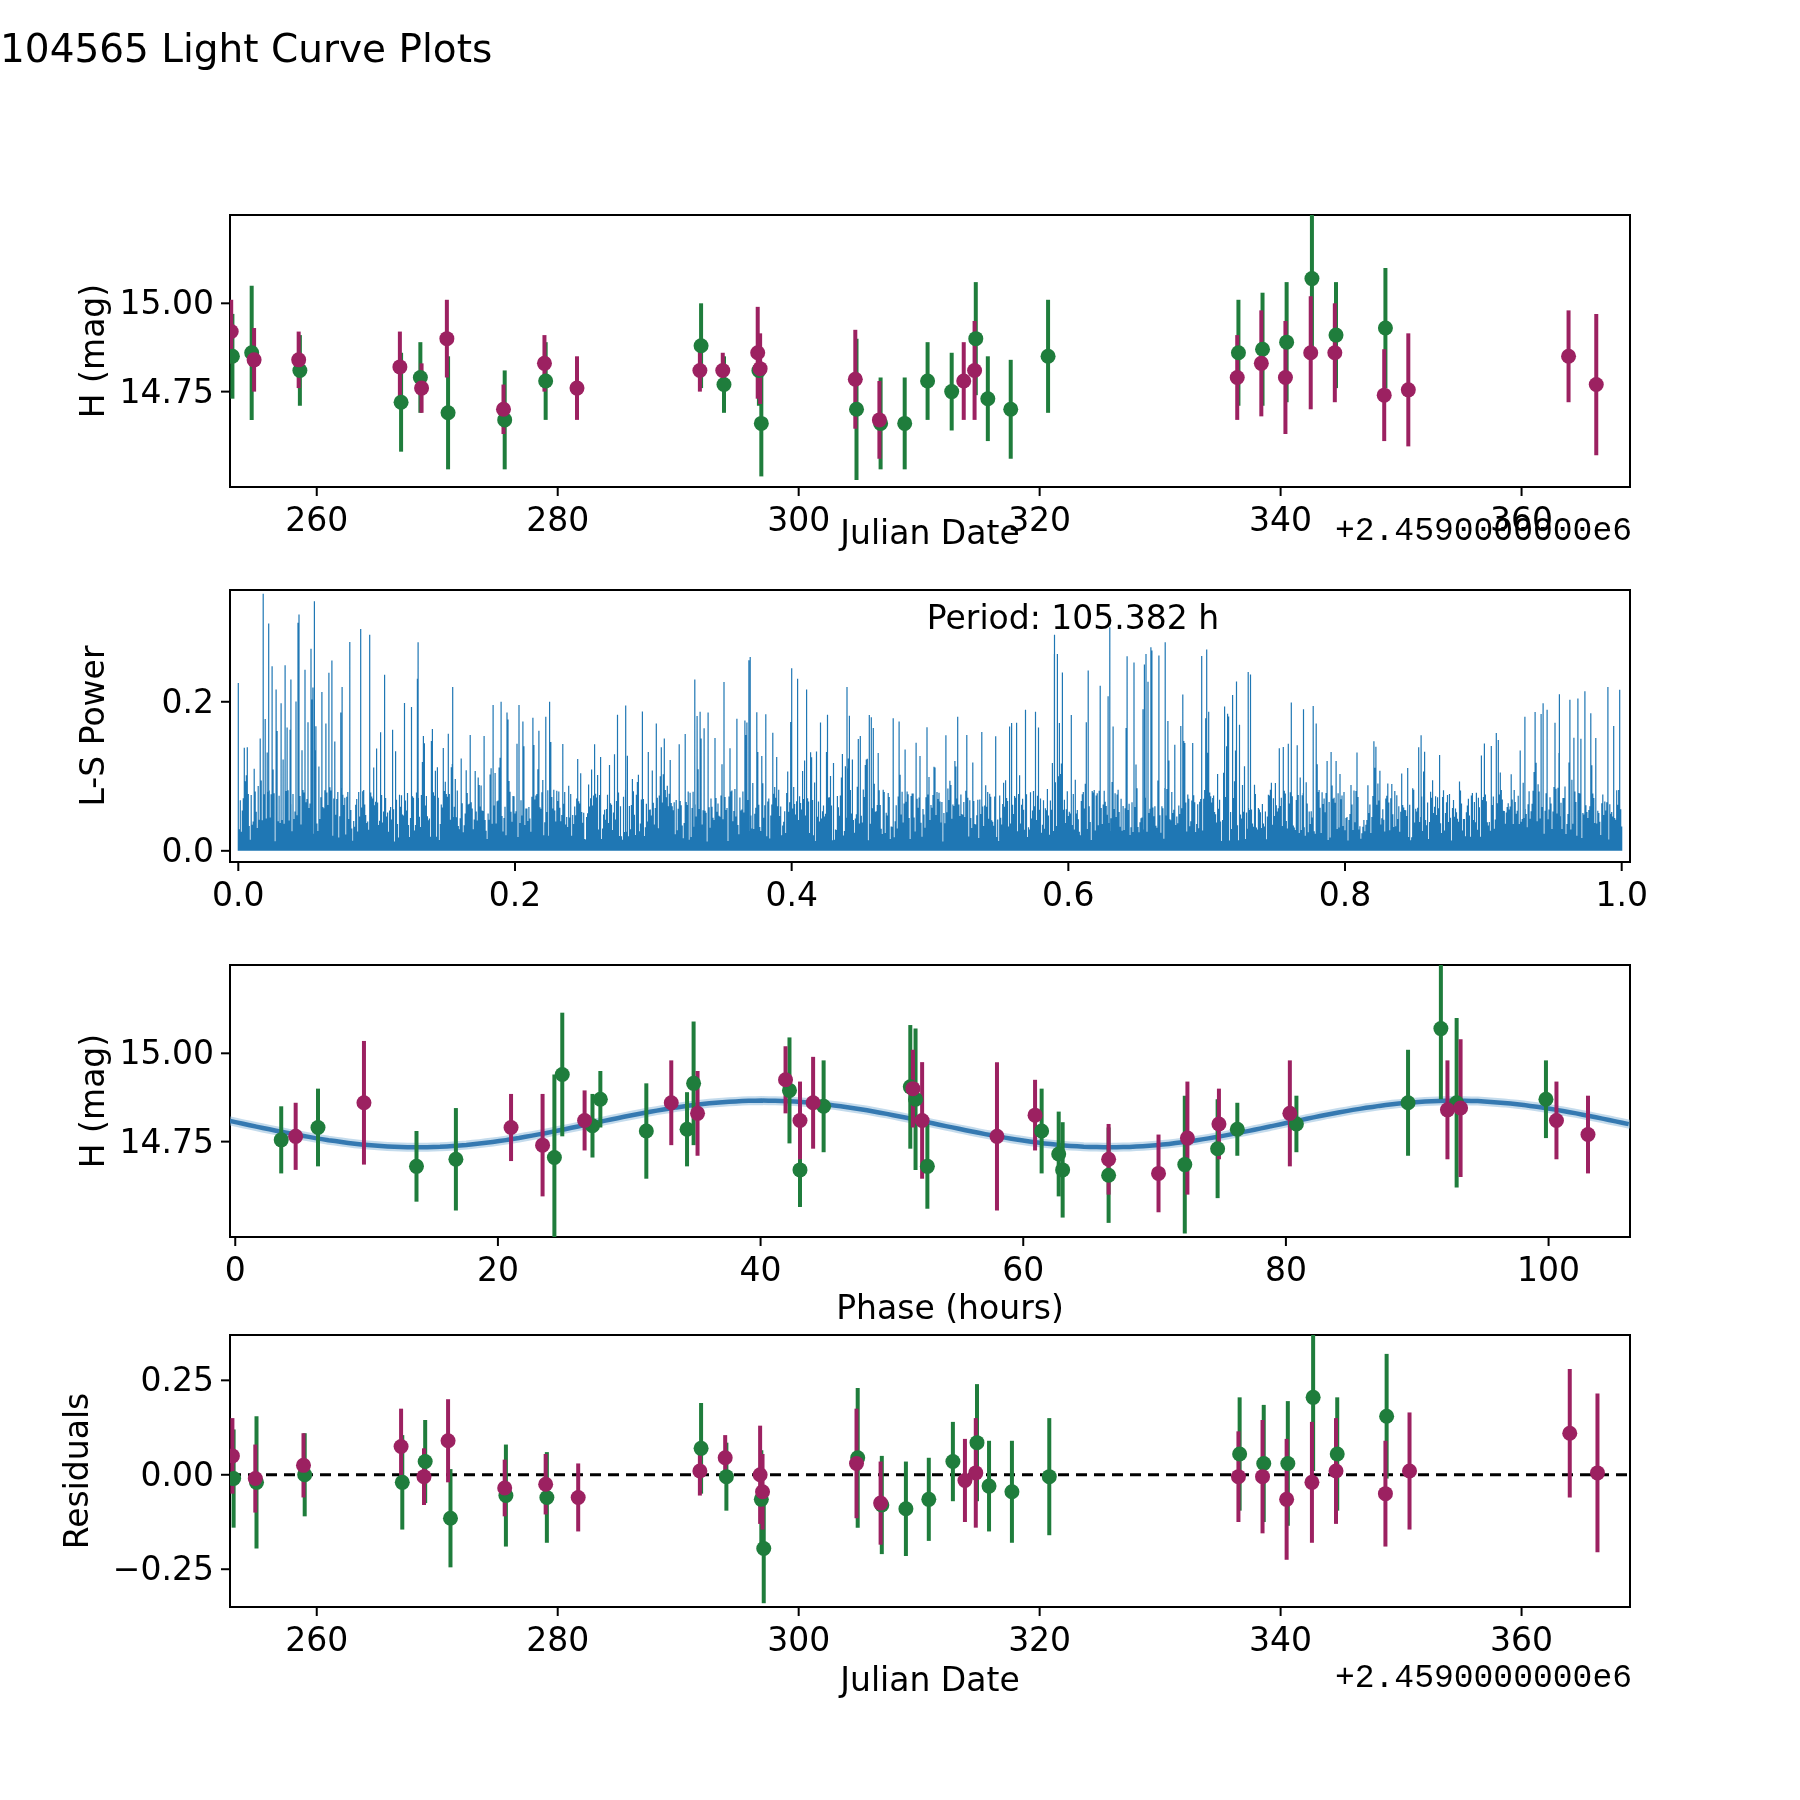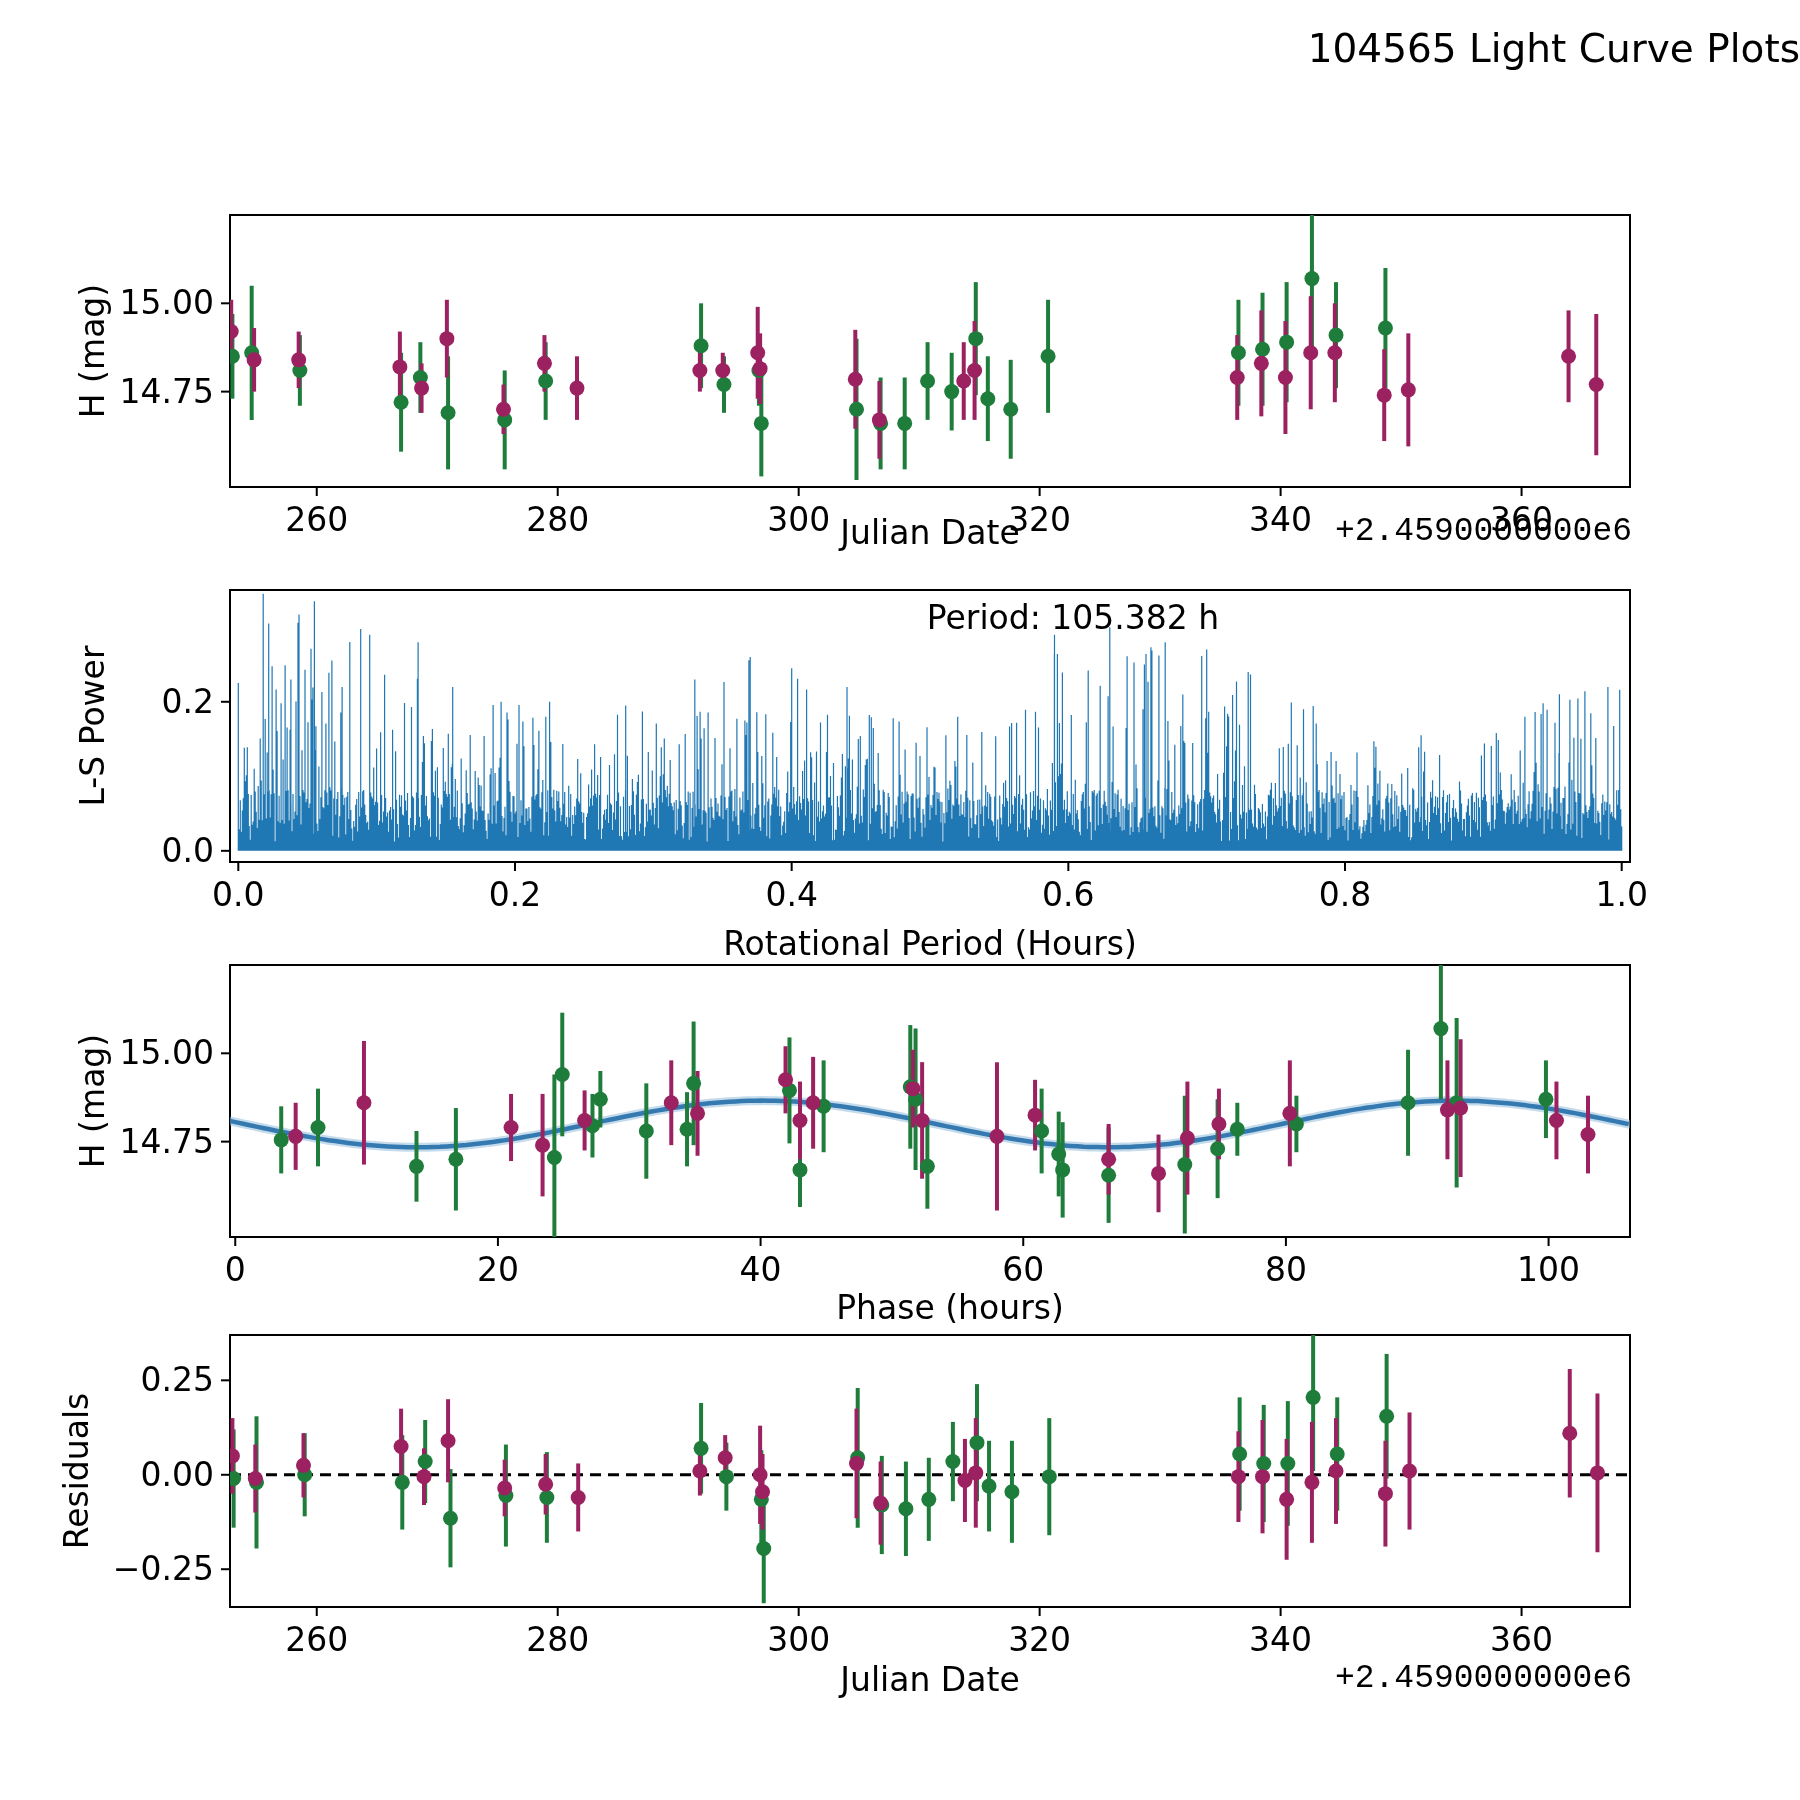--- a/index.html
+++ b/index.html
@@ -1,18 +1,18 @@
 <!DOCTYPE html>
 <html><head>
 <meta charset="utf-8">
 <style>
   html,body{margin:0;padding:0;background:#ffffff;}
   body{width:1800px;height:1800px;position:relative;font-family:"DejaVu Sans",sans-serif;color:#000;}
   .figure{position:absolute;inset:0;}
-  .fig-title{position:absolute;top:26px;left:0;width:1800px;text-align:right;font-size:39px;}
+  .fig-title{position:absolute;top:26px;left:0;width:1800px;text-align:left;font-size:39px;}
   .axlabel{position:absolute;font-size:33px;white-space:nowrap;}
   .ylab{transform:translate(-50%,-50%) rotate(-90deg);}
   .xlab{transform:translateX(-50%);}
   .offset{transform:translateX(-100%);font-family:Liberation Mono, monospace;}
   svg{position:absolute;top:0;left:0;}
   text{font-family:"DejaVu Sans",sans-serif;fill:#000;}
 </style>
 </head>
 <body>
 
@@ -430,21 +430,20 @@
         <circle cx="1569.7590361445782" cy="1433.2222222222222" r="7.5" fill="#9c2161"></circle>
         <circle cx="1597.4698795180725" cy="1472.888888888889" r="7.5" fill="#9c2161"></circle>
       </g>
     </svg>
 
   <div class="axlabel ylab" style="left:92px;top:351px;">H (mag)</div>
   <div class="axlabel xlab" style="left:930px;top:513px;">Julian Date</div>
   <div class="axlabel offset" style="left:1632px;top:513px;">+2.4590000000e6</div>
 
   <div class="axlabel ylab" style="left:92px;top:726px;">L-S Power</div>
-  <div class="axlabel xlab" style="left:930px;top:924px;">Rotational Period (Hours)</div>
   <div class="axlabel xlab" style="left:1073px;top:598px;">Period: 105.382 h</div>
 
   <div class="axlabel ylab" style="left:92px;top:1101px;">H (mag)</div>
   <div class="axlabel xlab" style="left:930px;top:1288px;margin-left:20px;">Phase (hours)</div>
 
   <div class="axlabel ylab" style="left:76px;top:1471px;">Residuals</div>
   <div class="axlabel xlab" style="left:930px;top:1660px;">Julian Date</div>
   <div class="axlabel offset" style="left:1632px;top:1660px;">+2.4590000000e6</div>
 </div>
 

